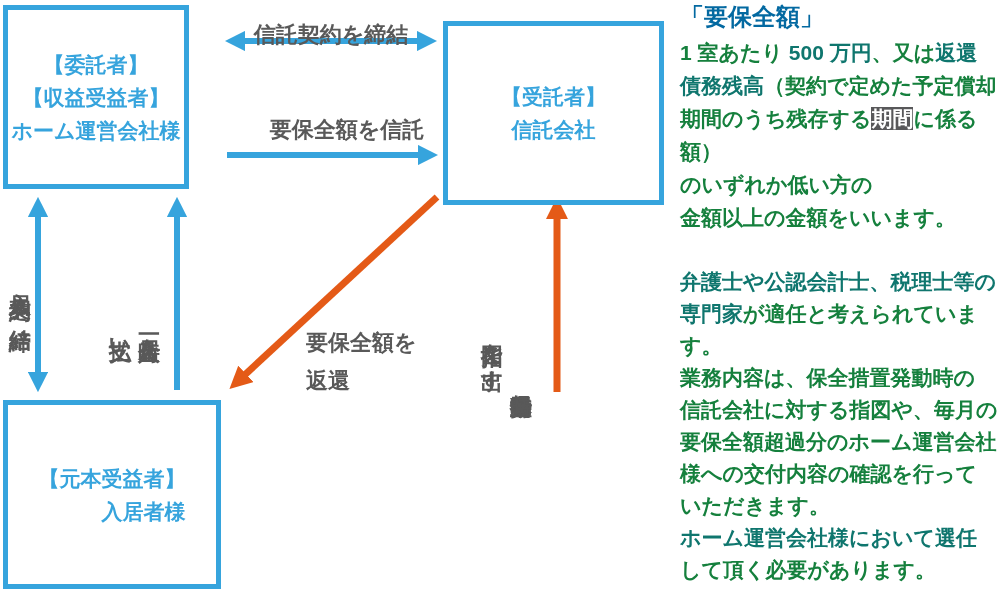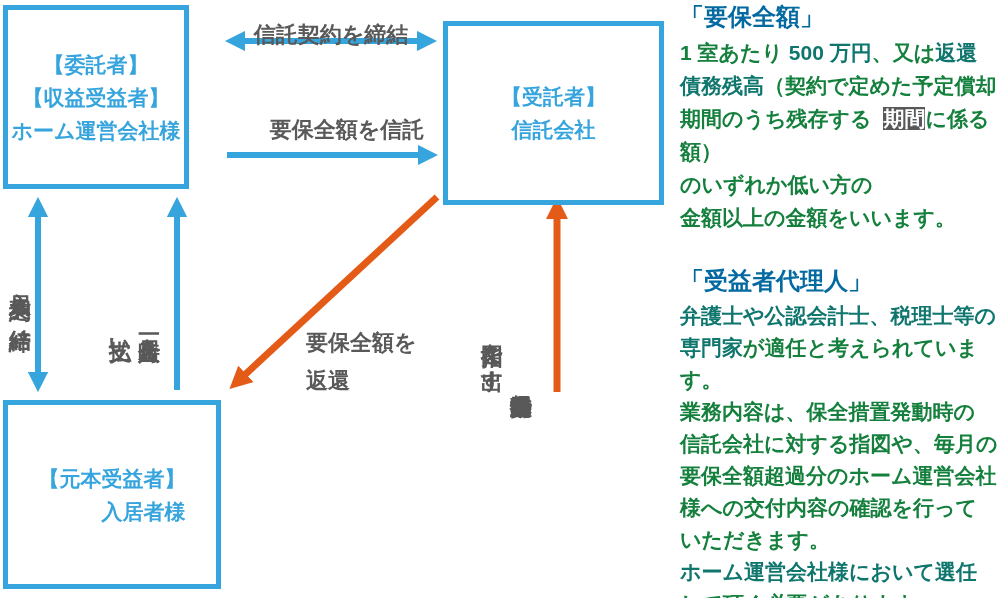--- a/index.html
+++ b/index.html
@@ -68,21 +68,21 @@
     margin-bottom: 4px;
   }
   .panel-sec p {
     color: #595959;
     font-size: 21px;
     line-height: 33px;
   }
   .sec-b p { line-height: 32px; }
   .seg-o { color: #0f766e; }
   .seg-g { color: #15803d; }
-  .seg-hl { background: #58585a; color: #ffffff; margin-left: 12px; }
+  .seg-hl { background: #58585a; color: #ffffff; }
 </style>
 </head>
 <body>
 
 <div class="canvas">
 
   <svg class="arrows" viewBox="0 0 1000 598" xmlns="http://www.w3.org/2000/svg" aria-hidden="true">
     <defs>
       <marker id="mb" viewBox="0 0 10 10" refX="6" refY="5" markerWidth="3.4" markerHeight="3.4" orient="auto-start-reverse">
         <path d="M0 0 L10 5 L0 10 z" fill="#36a4dd"></path>
@@ -122,17 +122,16 @@
 返還</div>
   <div class="lbl lbl-v lbl-instruct">保全措置発動時
 指図を出す</div>
 
   <div class="panel-sec sec-a">
     <h2>「要保全額」</h2>
     <p><span class="seg-g">1 室あたり </span><span class="seg-o">500 万円</span><span class="seg-g">、又は</span><span class="seg-o">返還</span><br><span class="seg-o">債務残高</span><span class="seg-g">（契約で定めた予定償却</span><br><span class="seg-g">期間のうち残存する</span><span class="seg-hl">期間</span><span class="seg-g">に係る額）</span><br><span class="seg-g">のいずれか低い方の</span><br><span class="seg-g">金額以上の金額をいいます。</span></p>
   </div>
 
   <div class="panel-sec sec-b">
-    <h2>「受益者代理人」</h2>
     <p><span class="seg-o">弁護士や公認会計士、税理士等の</span><br><span class="seg-o">専門家</span><span class="seg-g">が適任と考えられています。</span><br><span class="seg-g">業務内容は、保全措置発動時の</span><br><span class="seg-g">信託会社に対する指図や、毎月の</span><br><span class="seg-g">要保全額超過分のホーム運営会社</span><br><span class="seg-g">様への交付内容の確認を行って</span><br><span class="seg-g">いただきます。</span><br><span class="seg-o">ホーム運営会社様において選任</span><br><span class="seg-g">して頂く必要があります。</span></p>
   </div>
 
 </div>
 
 </body></html>

